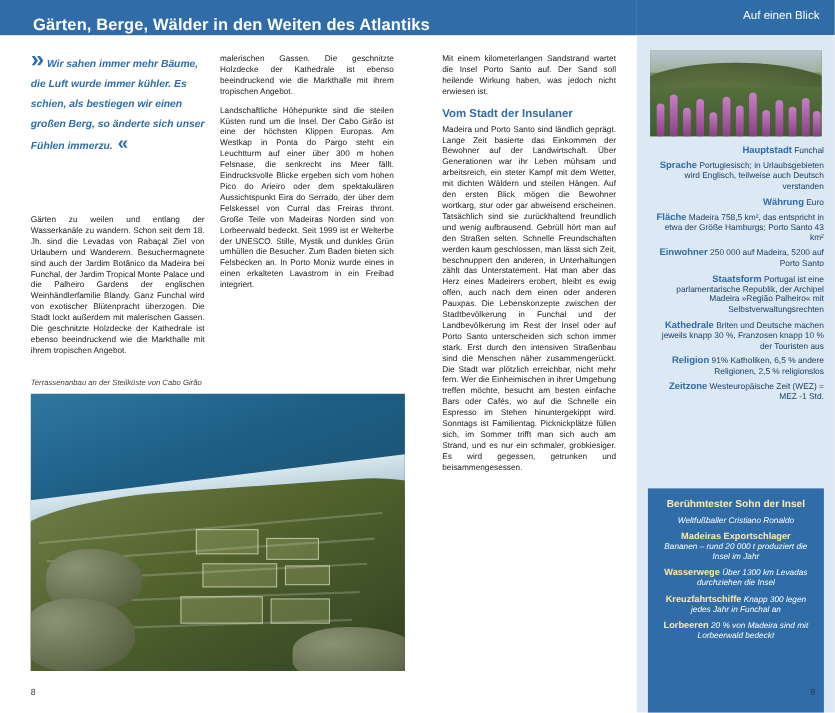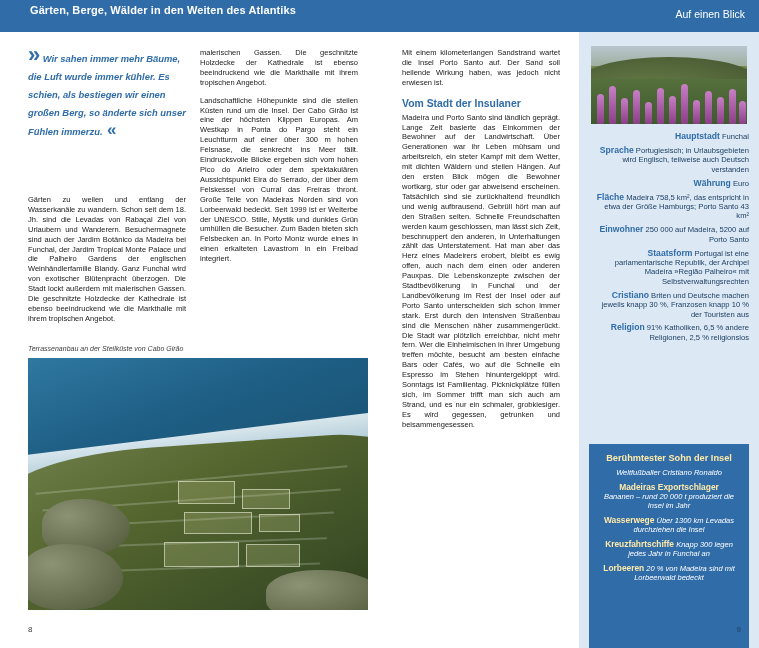--- a/index.html
+++ b/index.html
@@ -19,22 +19,22 @@
   
   .header-left {
     position: absolute;
     left: 0; top: 0;
     width: 579px; height: 32px;
     background: #2f6ca8;
     color: #ffffff;
   }
   .header-left .htitle {
     position: absolute;
-    left: 30px; top: 4px;
-    font-size: 11px;
+    left: 30px; top: 14px;
+    font-size: 15px;
     font-weight: bold;
     letter-spacing: 0.1px;
   }
   .header-right {
     position: absolute;
     left: 579px; top: 0;
     width: 180px; height: 32px;
     background: #2f6ca8;
     color: #ffffff;
   }
@@ -343,27 +343,31 @@
       </div>
       <div class="fact-row">
         <span class="k">Einwohner</span>
         <span class="v">250 000 auf Madeira, 5200 auf Porto Santo</span>
       </div>
       <div class="fact-row">
         <span class="k">Staatsform</span>
         <span class="v">Portugal ist eine parlamentarische Republik, der Archipel Madeira »Região Palheiro« mit Selbstverwaltungsrechten</span>
       </div>
       <div class="fact-row">
-        <span class="k">Cristiano</span>
+        <span class="k">Kathedrale</span>
         <span class="v">Briten und Deutsche machen jeweils knapp 30 %, Franzosen knapp 10 % der Touristen aus</span>
       </div>
       <div class="fact-row">
         <span class="k">Religion</span>
         <span class="v">91% Katholiken, 6,5 % andere Religionen, 2,5 % religionslos</span>
       </div>
+      <div class="fact-row">
+        <span class="k">Zeitzone</span>
+        <span class="v">Westeuropäische Zeit (WEZ) = MEZ -1 Std.</span>
+      </div>
     </div>
 
     <div class="blue-box">
       <div class="bb-title">Berühmtester Sohn der Insel</div>
       <div class="bb-row">
         <span class="v"><em>Weltfußballer Cristiano Ronaldo</em></span>
       </div>
       <div class="bb-row">
         <span class="k">Madeiras Exportschlager</span><br>
         <span class="v"><em>Bananen – rund 20 000 t produziert die Insel im Jahr</em></span>

